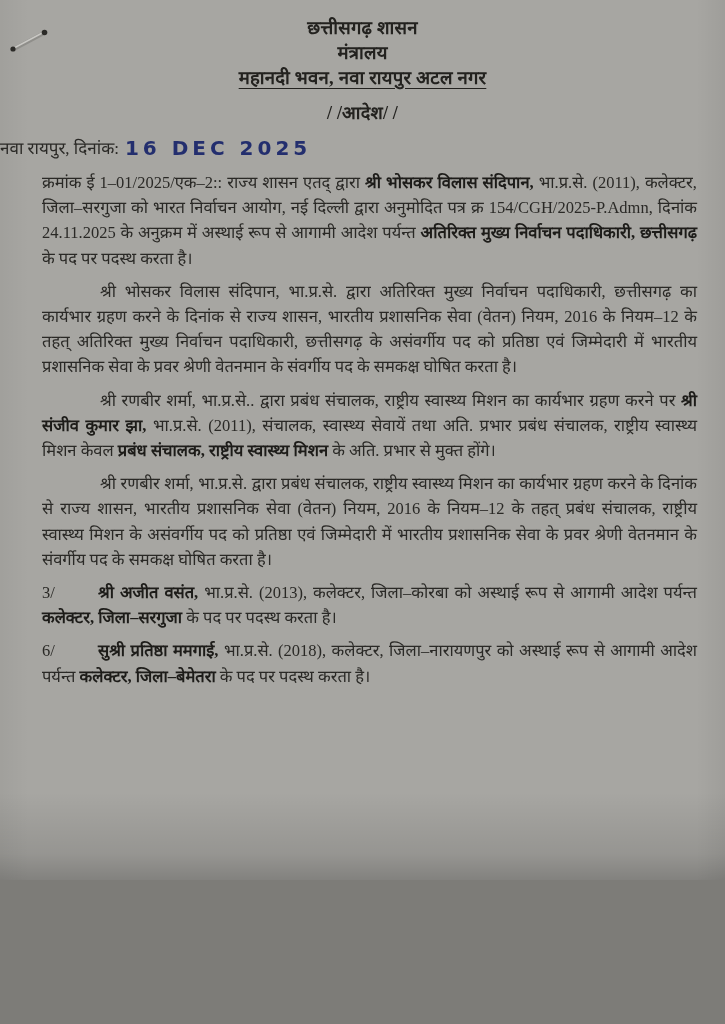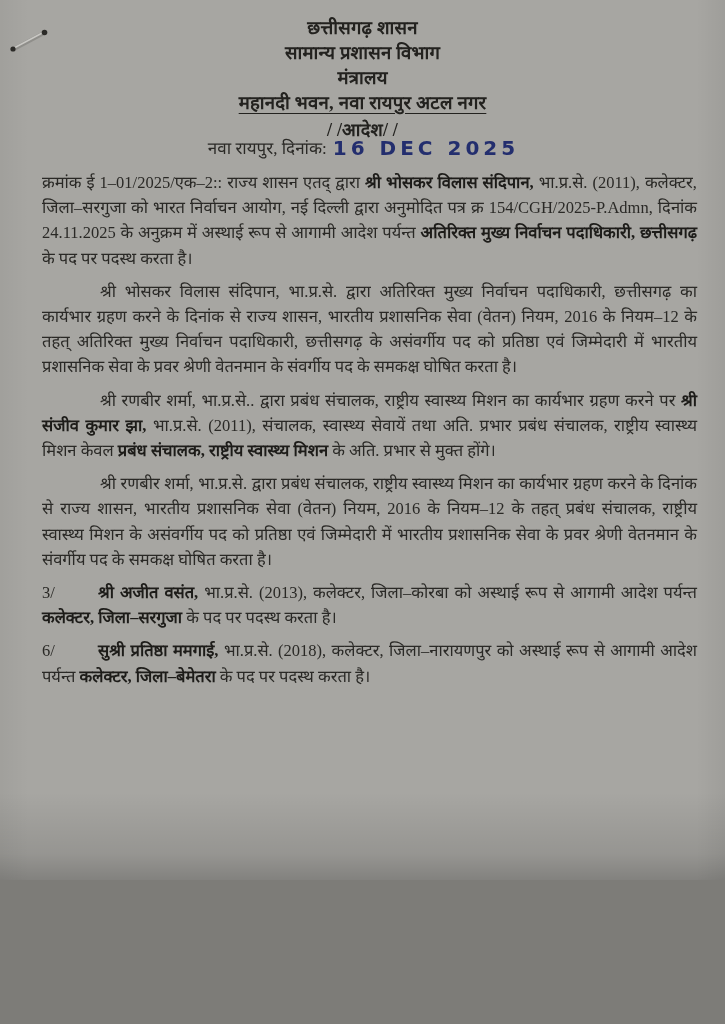--- a/index.html
+++ b/index.html
@@ -15,24 +15,24 @@
       linear-gradient(90deg, rgba(0,0,0,0.04) 0%, rgba(0,0,0,0) 4%, rgba(0,0,0,0) 96%, rgba(0,0,0,0.05) 100%),
       #a7a6a2;
     color:#262522;
   }
   
   .staple{position:absolute;left:8px;top:26px;width:44px;height:28px;}
   
   .header{position:absolute;top:16px;left:0;width:100%;text-align:center;}
   .header div{line-height:25px;font-size:18.5px;font-weight:600;letter-spacing:0.2px;color:#23221f;}
   .header .addr{ text-decoration:underline; text-underline-offset:4px;text-align:center; }
-  .header .order-title{font-size:18px;margin-top:2px;}
+  .header .order-title{font-size:18px;margin-top:10px;}
   
   .dateline{
-    position:absolute;top:135px;right:0;left:0;text-align:center;
+    position:absolute;top:135px;right:0;left:0;text-align:left;
     font-size:17px;color:#2a2926;white-space:nowrap;
   }
   .dateline .label{font-weight:500;}
   .stamp{
     display:inline-block;margin-left:6px;margin-right:-2px;
     font-family:"DejaVu Sans",sans-serif;font-weight:700;
     font-size:20px;letter-spacing:4px;color:#232e6e;
     transform:translateY(1px);
   }
   
@@ -64,21 +64,20 @@
 
   <svg class="staple" viewBox="0 0 44 28">
     <line x1="6" y1="23" x2="36" y2="7" stroke="#8f8e8a" stroke-width="4" stroke-linecap="round"></line>
     <line x1="6" y1="22" x2="36" y2="6" stroke="#c9c8c4" stroke-width="1.5" stroke-linecap="round"></line>
     <circle cx="5" cy="23" r="2.6" fill="#2c2b28"></circle>
     <circle cx="36.5" cy="6.5" r="2.8" fill="#2c2b28"></circle>
   </svg>
 
   <div class="header">
     <div>छत्तीसगढ़ शासन</div>
-    <div>सामान्य प्रशासन विभाग</div>
     <div>मंत्रालय</div>
     <div><span class="addr">महानदी भवन, नवा रायपुर अटल नगर</span></div>
     <div class="order-title">/ /आदेश/ /</div>
   </div>
 
   <div class="dateline">
     <span class="label">नवा रायपुर, दिनांक:</span><span class="stamp">16 DEC 2025</span>
   </div>
 
   <div class="doc-body" id="paragraphs">

